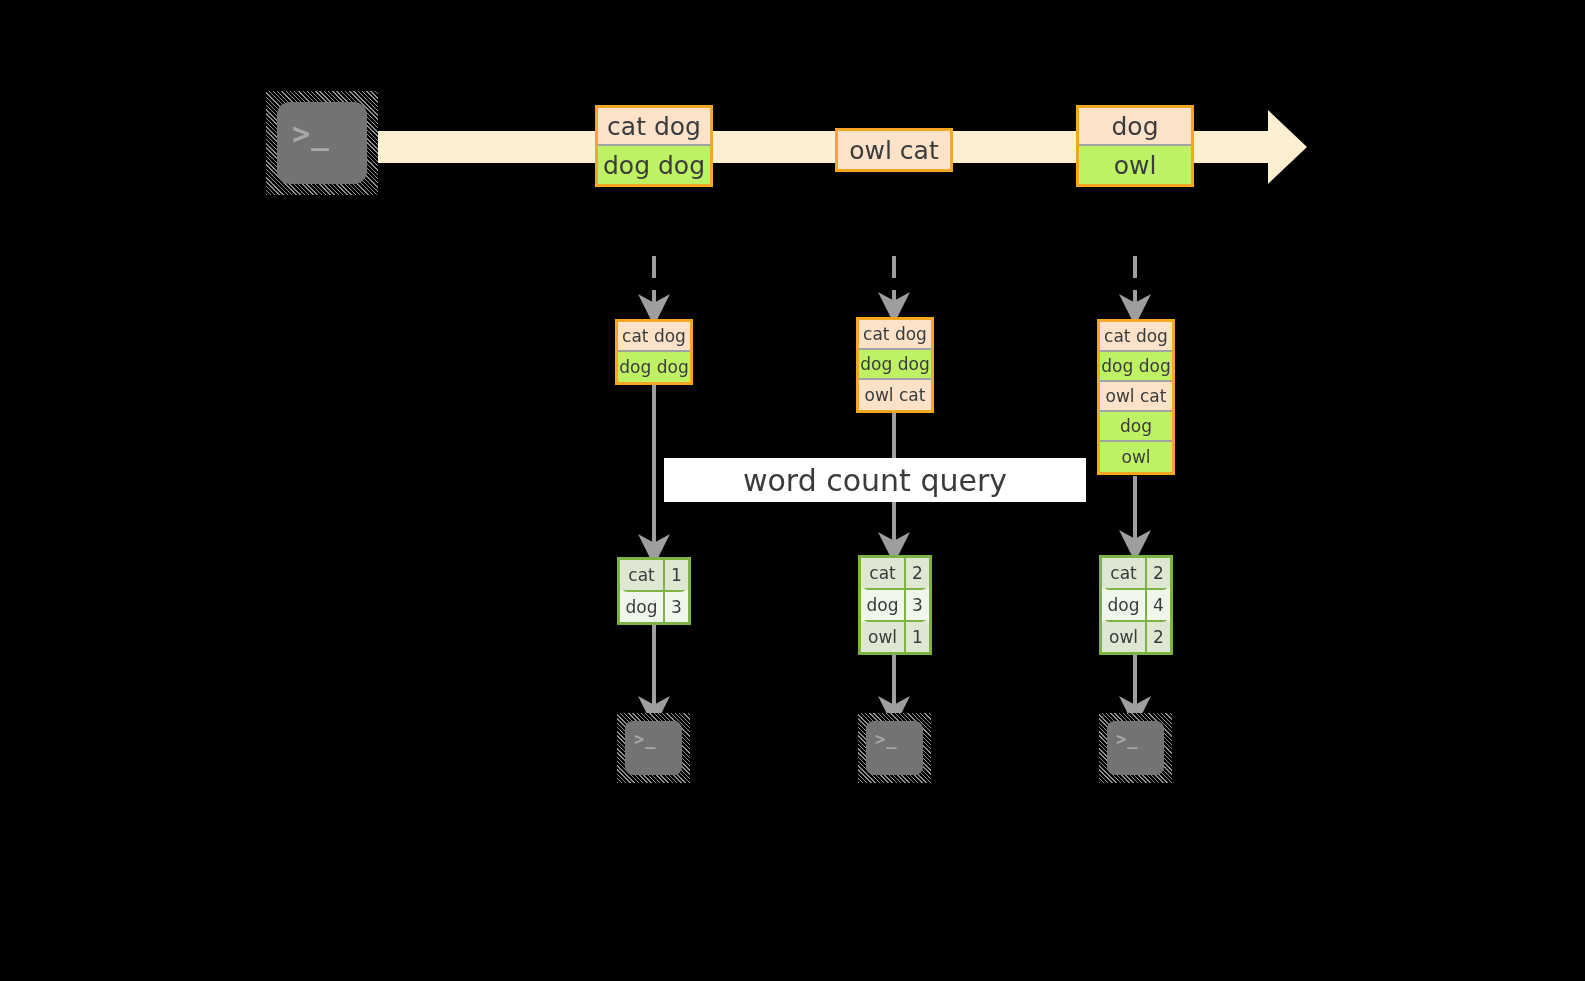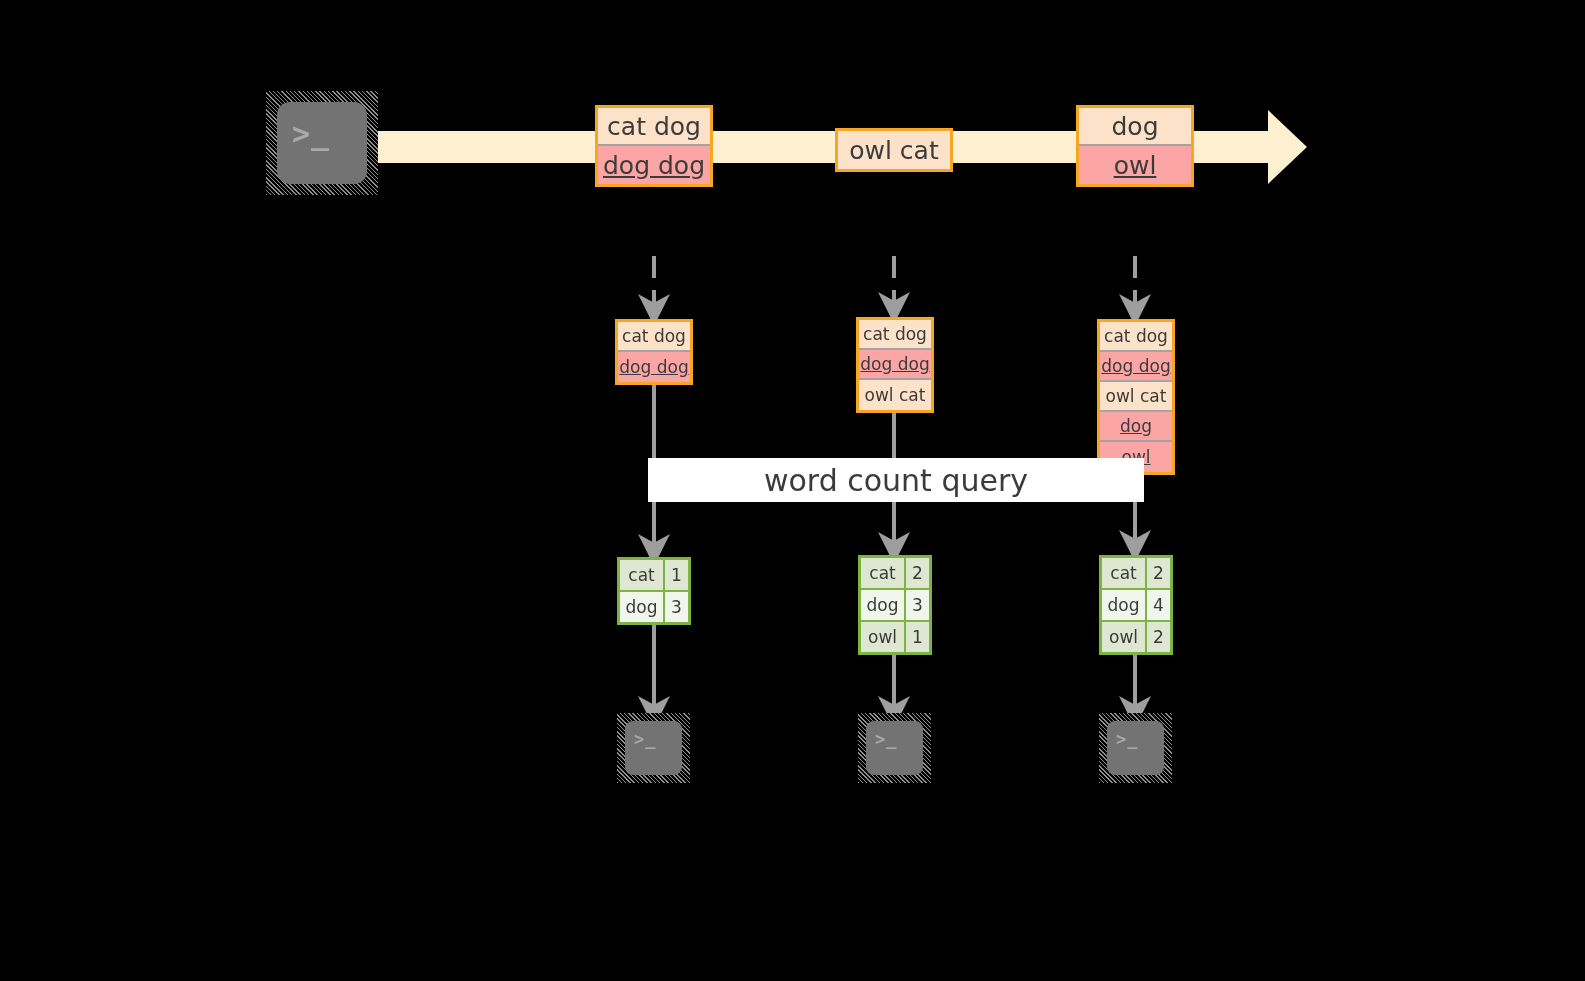--- a/index.html
+++ b/index.html
@@ -71,39 +71,40 @@
     box-sizing: border-box;
     display: flex;
     align-items: center;
     justify-content: center;
     color: #3b3b3b;
     border-bottom: 2px solid #a3a3a3;
     white-space: nowrap;
   }
   .msg-row:last-child { border-bottom: none; }
   .msg-row.shade-a { background: #fbe2c9; }
-  .msg-row.shade-b { background: #fca5a5; text-decoration: underline; }
+  .msg-row.shade-b { background: #bef264; }
 
   
   .tl-box .msg-row { height: 38px; font-size: 25px; }
 
   
   .mid-box .msg-row { height: 30px; font-size: 17px; }
 
   
   .res-table {
     position: absolute;
     box-sizing: border-box;
     border: 3px solid #7cb342;
     background: #eef4e8;
   }
   .res-row {
     display: flex;
     height: 30px;
     border-bottom: 2px solid #7cb342;
+    border-radius: 8px;
   }
   .res-row:last-child { border-bottom: none; }
   .res-row.shade-a .cell { background: #dde7d2; }
   .res-row.shade-b .cell { background: #f1f6ec; }
   .res-row .cell {
     box-sizing: border-box;
     display: flex;
     align-items: center;
     justify-content: center;
     font-size: 17px;
@@ -184,21 +185,21 @@
   </div>
 
   <div class="msg-stack mid-box" style="left:1097px; top:319px; width:78px;">
     <div class="msg-row shade-a">cat dog</div>
     <div class="msg-row shade-b">dog dog</div>
     <div class="msg-row shade-a">owl cat</div>
     <div class="msg-row shade-b">dog</div>
     <div class="msg-row shade-b">owl</div>
   </div>
 
-  <div id="query-band" style="left:648px; top:458px; width:496px; height:44px;">
+  <div id="query-band" style="left:664px; top:458px; width:422px; height:44px;">
     <span>word count query</span>
   </div>
 
   <div class="res-table" style="left:617px; top:557px; width:74px;">
     <div class="res-row shade-a">
       <div class="cell word" style="width:45px;">cat</div>
       <div class="cell count" style="width:23px;">1</div>
     </div>
     <div class="res-row shade-b">
       <div class="cell word" style="width:45px;">dog</div>

